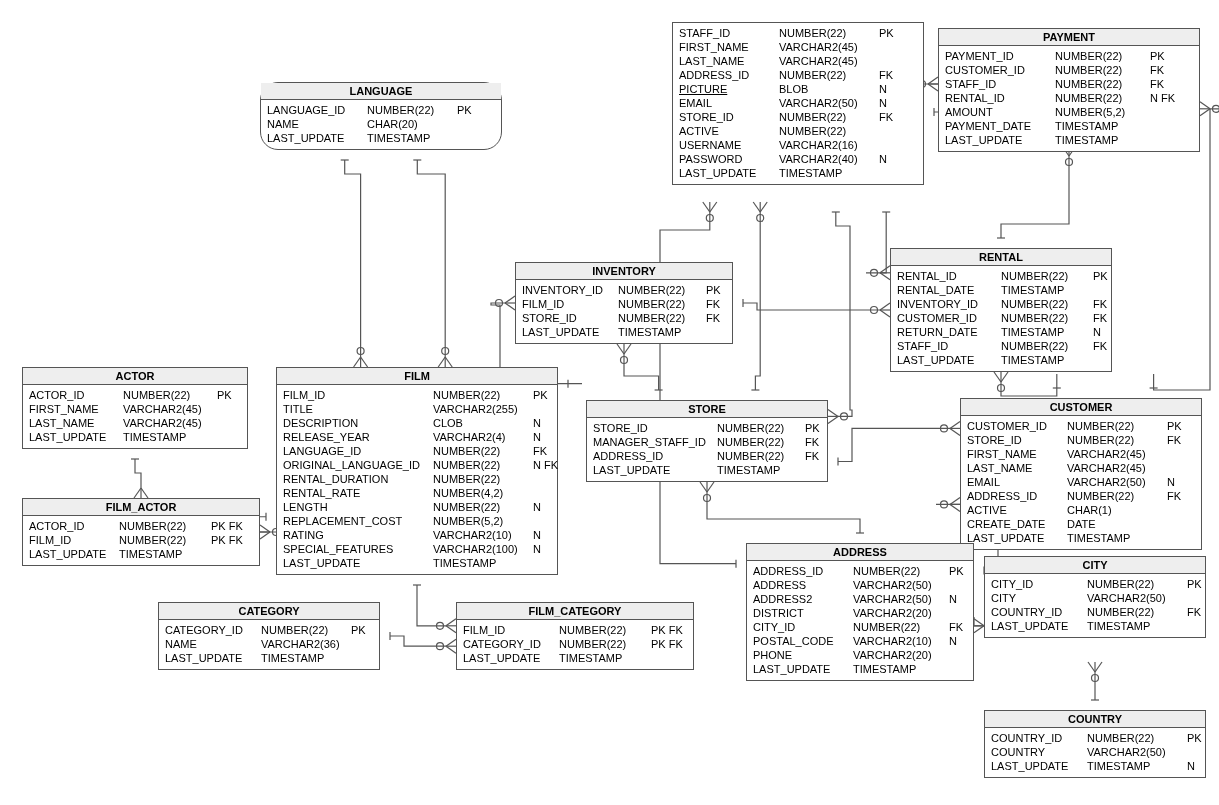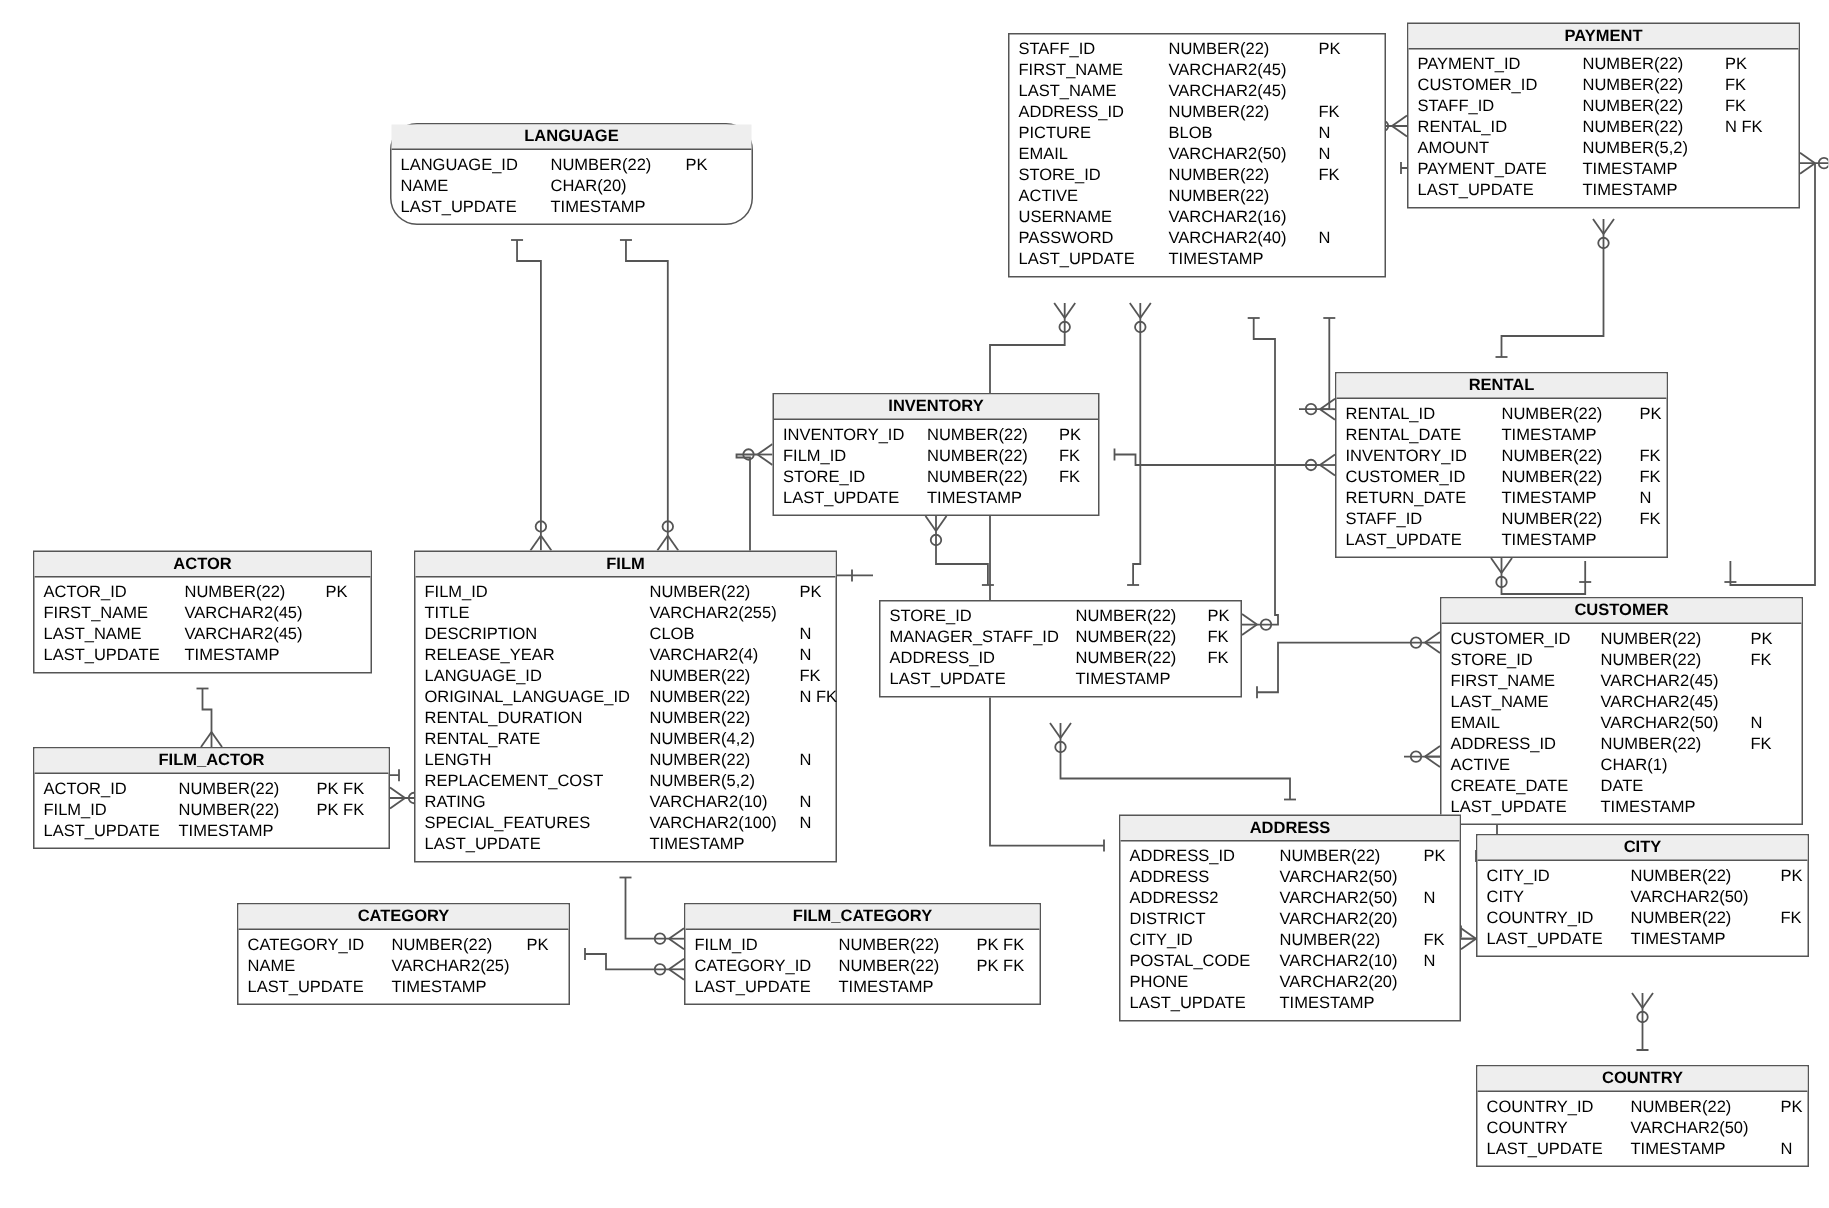--- a/index.html
+++ b/index.html
@@ -226,21 +226,21 @@
           <span class="c1" style="width: 100px;">LAST_NAME</span>
           <span class="c2" style="width: 100px;">VARCHAR2(45)</span>
           <span class="c3"></span>
         </div>
         <div class="row">
           <span class="c1" style="width: 100px;">ADDRESS_ID</span>
           <span class="c2" style="width: 100px;">NUMBER(22)</span>
           <span class="c3">FK</span>
         </div>
         <div class="row">
-          <span class="c1" style="width: 100px;">PICTURE</span>
+          <span class="c1" style="width: 100px; text-decoration: underline;">PICTURE</span>
           <span class="c2" style="width: 100px;">BLOB</span>
           <span class="c3">N</span>
         </div>
         <div class="row">
           <span class="c1" style="width: 100px;">EMAIL</span>
           <span class="c2" style="width: 100px;">VARCHAR2(50)</span>
           <span class="c3">N</span>
         </div>
         <div class="row">
           <span class="c1" style="width: 100px;">STORE_ID</span>
@@ -262,21 +262,21 @@
           <span class="c2" style="width: 100px;">VARCHAR2(40)</span>
           <span class="c3">N</span>
         </div>
         <div class="row">
           <span class="c1" style="width: 100px;">LAST_UPDATE</span>
           <span class="c2" style="width: 100px;">TIMESTAMP</span>
           <span class="c3"></span>
         </div>
       </div>
     </div>
-    <div class="entity" style="left: 938px; top: 15px; width: 260px;">
+    <div class="entity" style="left: 938px; top: 28px; width: 260px;">
       <div class="title">PAYMENT</div>
       <div class="cols">
         <div class="row">
           <span class="c1" style="width: 110px;">PAYMENT_ID</span>
           <span class="c2" style="width: 95px;">NUMBER(22)</span>
           <span class="c3">PK</span>
         </div>
         <div class="row">
           <span class="c1" style="width: 110px;">CUSTOMER_ID</span>
           <span class="c2" style="width: 95px;">NUMBER(22)</span>
@@ -483,20 +483,21 @@
           <span class="c3">PK FK</span>
         </div>
         <div class="row">
           <span class="c1" style="width: 90px;">LAST_UPDATE</span>
           <span class="c2" style="width: 92px;">TIMESTAMP</span>
           <span class="c3"></span>
         </div>
       </div>
     </div>
     <div class="entity" style="left: 586px; top: 400px; width: 240px;">
+      <div class="title">STORE</div>
       <div class="cols">
         <div class="row">
           <span class="c1" style="width: 124px;">STORE_ID</span>
           <span class="c2" style="width: 88px;">NUMBER(22)</span>
           <span class="c3">PK</span>
         </div>
         <div class="row">
           <span class="c1" style="width: 124px;">MANAGER_STAFF_ID</span>
           <span class="c2" style="width: 88px;">NUMBER(22)</span>
           <span class="c3">FK</span>
@@ -566,21 +567,21 @@
     <div class="entity" style="left: 158px; top: 602px; width: 220px;">
       <div class="title">CATEGORY</div>
       <div class="cols">
         <div class="row">
           <span class="c1" style="width: 96px;">CATEGORY_ID</span>
           <span class="c2" style="width: 90px;">NUMBER(22)</span>
           <span class="c3">PK</span>
         </div>
         <div class="row">
           <span class="c1" style="width: 96px;">NAME</span>
-          <span class="c2" style="width: 90px;">VARCHAR2(25)</span>
+          <span class="c2" style="width: 90px;">VARCHAR2(36)</span>
           <span class="c3"></span>
         </div>
         <div class="row">
           <span class="c1" style="width: 96px;">LAST_UPDATE</span>
           <span class="c2" style="width: 90px;">TIMESTAMP</span>
           <span class="c3"></span>
         </div>
       </div>
     </div>
     <div class="entity" style="left: 456px; top: 602px; width: 236px;">

